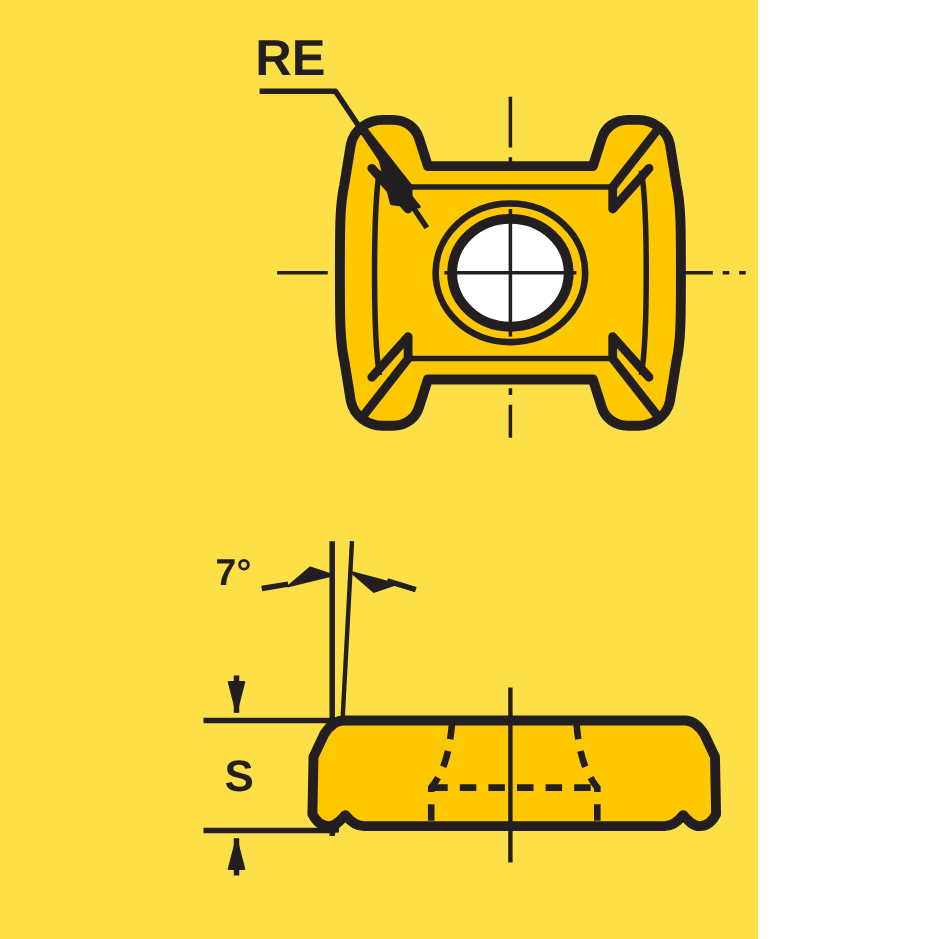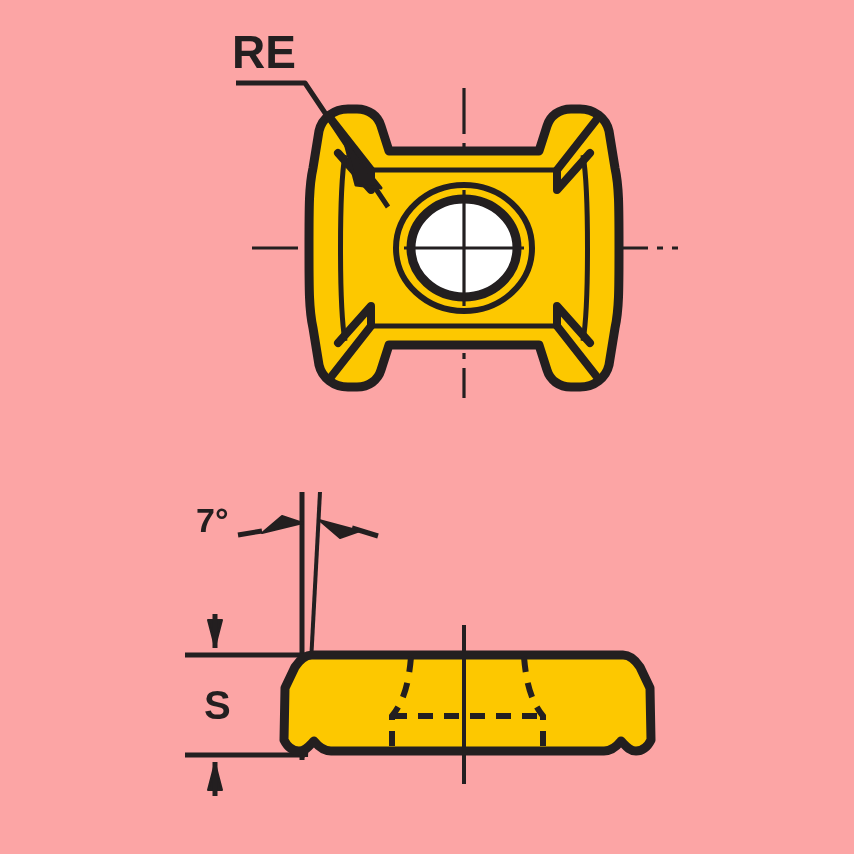--- a/index.html
+++ b/index.html
@@ -9,23 +9,23 @@
     background: #ffffff;
   }
   body {
     width: 854px;
     height: 854px;
     overflow: hidden;
     font-family: "Liberation Sans", sans-serif;
   }
   #drawing-root {
     position: relative;
-    width: 854px;
+    width: 689px;
     height: 854px;
-    background: #fca5a5;
+    background: #fde047;
   }
   #drawing-svg {
     display: block;
     width: 854px;
     height: 854px;
   }
   .dim-text {
     font-family: "Liberation Sans", sans-serif;
     font-weight: 700;
     fill: #231f20;

